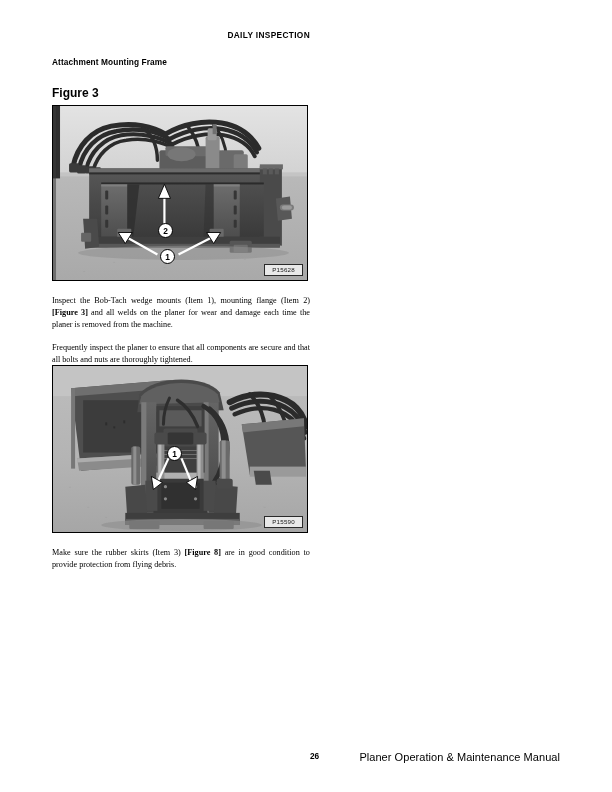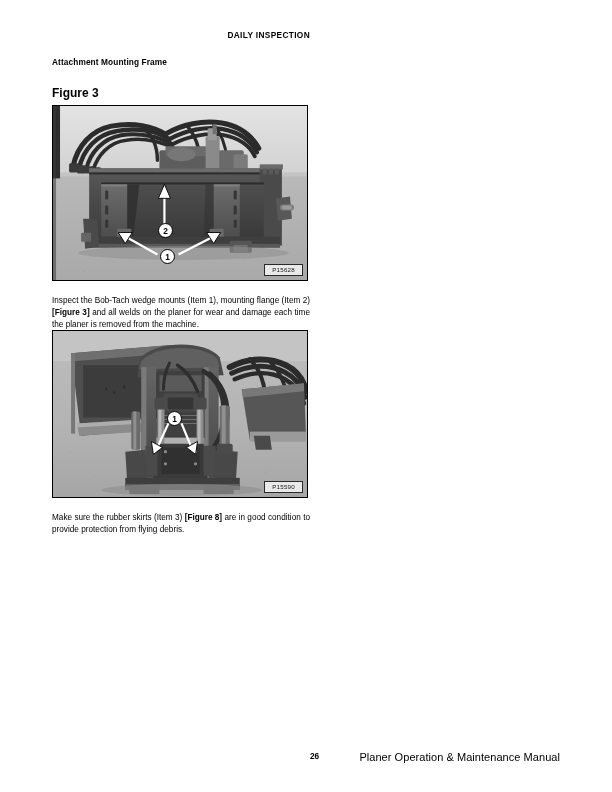--- a/index.html
+++ b/index.html
@@ -53,20 +53,21 @@
     line-height: 1.2;
   }
   .figlabel.second { margin-top: 22px; }
 
   .para {
     font-size: 8.2px;
     line-height: 11.7px;
     text-align: justify;
     margin: 0;
     letter-spacing: 0.01px;
+    font-family: Liberation Serif, serif;
   }
   .para + .para { margin-top: 11.6px; }
   .para b { font-weight: bold; }
 
   .gap-after-fig { height: 14px; }
 
   
   .figure {
     position: relative;
     width: 256px;
@@ -302,20 +303,21 @@
       <div class="callout" style="left:105px; top:117px;">2</div>
       <div class="callout" style="left:107px; top:143px;">1</div>
 
       <div class="photo-id">P15628</div>
     </div>
 
     <div class="gap-after-fig"></div>
 
     <p class="para"><span>Inspect the Bob-Tach wedge mounts (Item 1), mounting flange (Item 2) </span><b>[Figure 3]</b><span> and all welds on the planer for wear and damage each time the planer is removed from the machine.</span></p>
 
+    <p class="para">Frequently inspect the planer to ensure that all components are secure and that all bolts and nuts are thoroughly tightened.</p>
 
 
     <div class="figure fig4">
       <div class="photo">
         <svg viewBox="0 0 253 165" preserveAspectRatio="none" width="100%" height="100%">
           <defs>
             <linearGradient id="f4ground" x1="0" y1="0" x2="0" y2="1">
               <stop offset="0%" stop-color="#bdbdbd"></stop>
               <stop offset="55%" stop-color="#b4b4b4"></stop>
               <stop offset="100%" stop-color="#a6a6a6"></stop>

